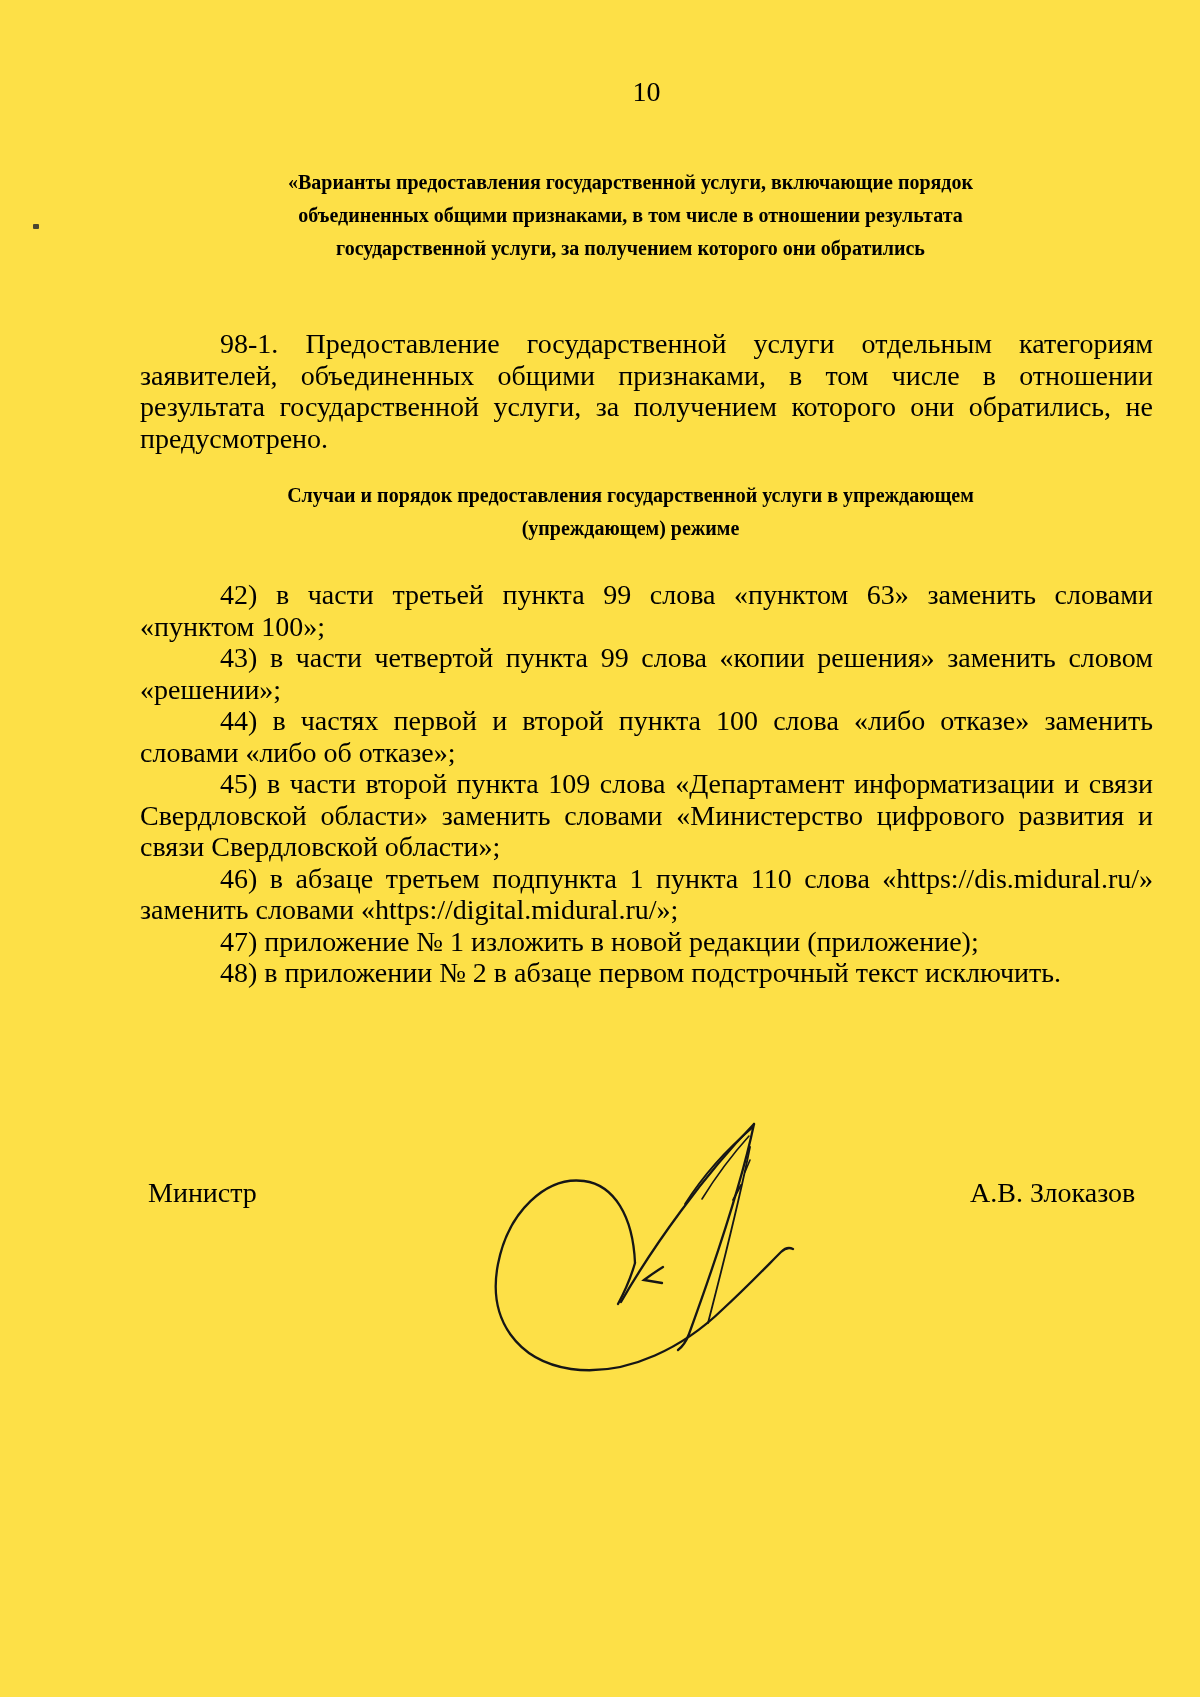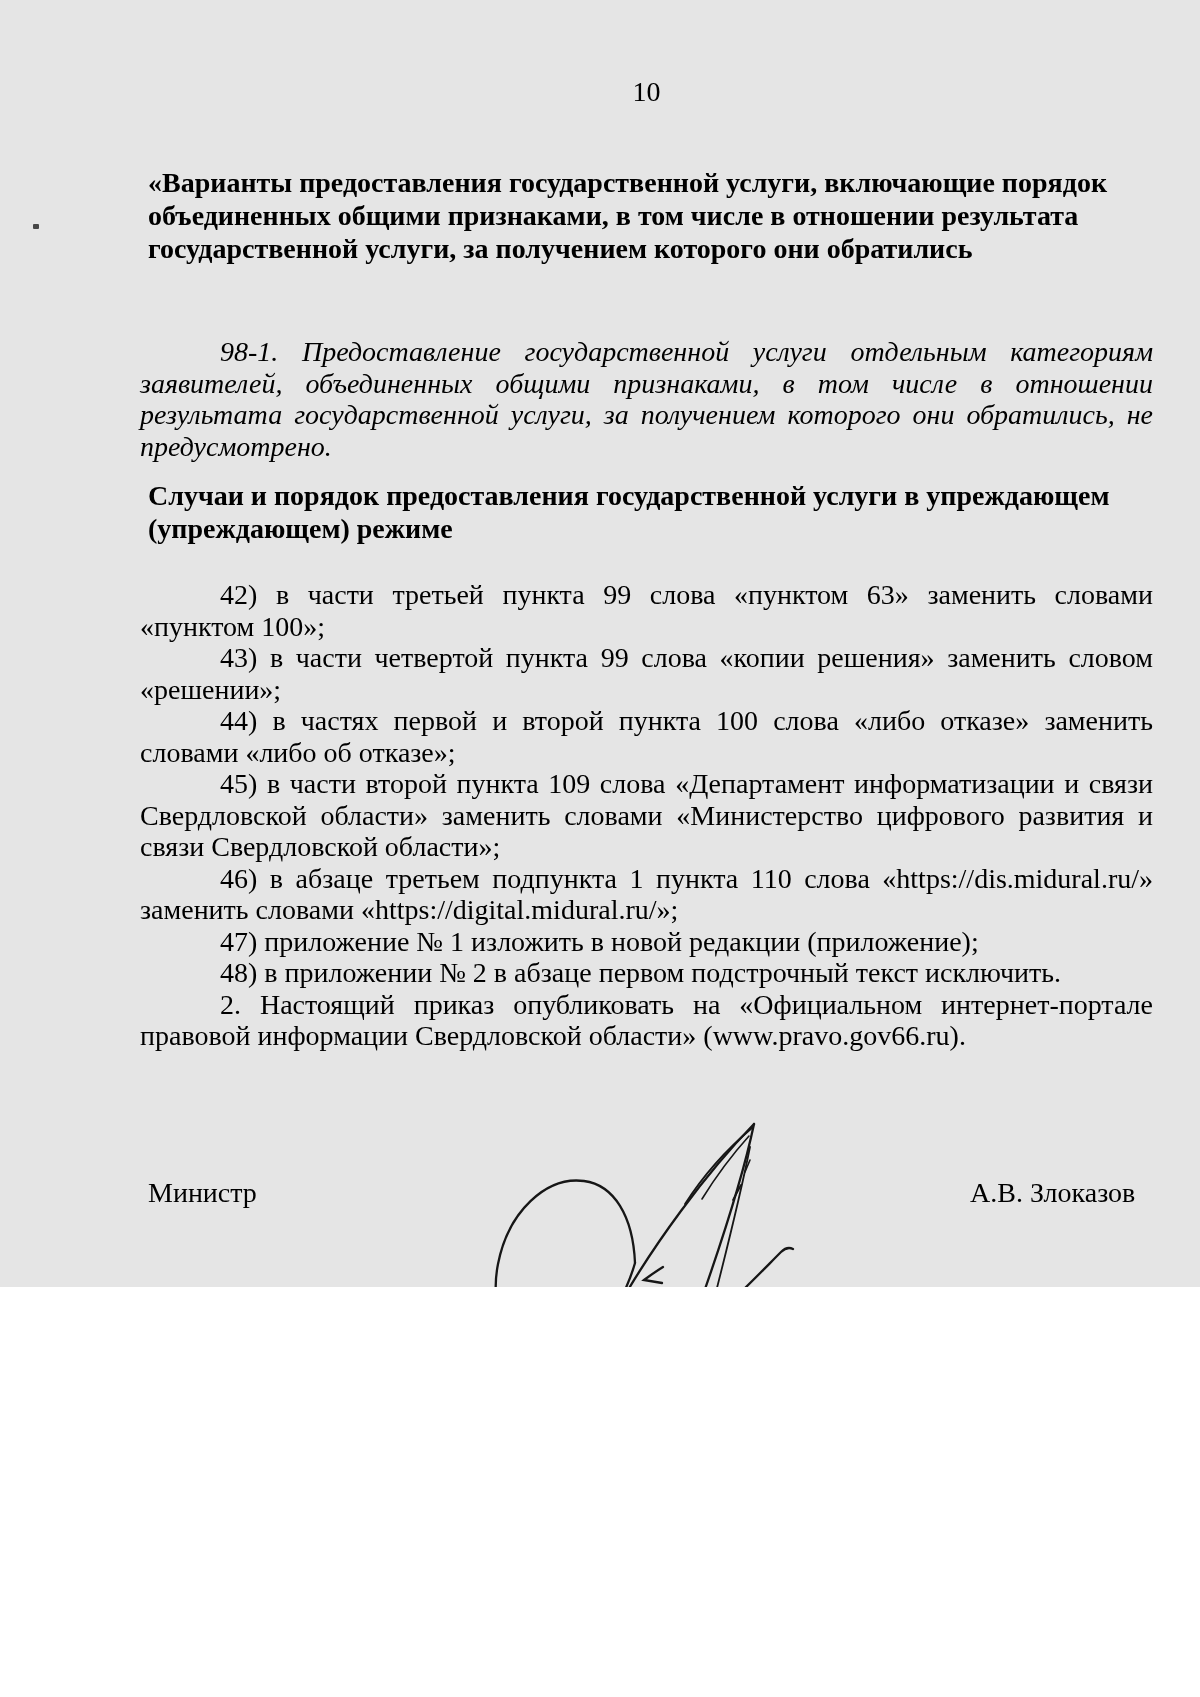--- a/index.html
+++ b/index.html
@@ -1,51 +1,52 @@
 <!DOCTYPE html>
 <html><head>
 <meta charset="utf-8">
 <style>
   html, body { margin: 0; padding: 0; background: #ffffff; }
   .page {
     position: relative;
     width: 1200px;
-    height: 1287px;
-    background: #e5e5e5;
+    height: 1697px;
+    background: #fde047;
     color: #000000;
     font-family: "Liberation Serif", "DejaVu Serif", serif;
     overflow: hidden;
   }
   .page-number {
     position: absolute;
     left: 140px;
     width: 1013px;
     top: 75px;
     font-size: 28px;
     line-height: 33px;
     text-align: center;
   }
   .doc-heading {
     position: absolute;
-    left: 148px;
+    left: 124px;
     width: 1013px;
     font-weight: bold;
-    font-size: 28px;
+    font-size: 20px;
     line-height: 33px;
+    text-align: center;
   }
   .h-variants { top: 166px; }
   .h-proactive { top: 479px; }
   .body-block {
     position: absolute;
     left: 140px;
     width: 1013px;
     font-size: 28px;
     line-height: 31.5px;
   }
-  .b-98-1 { top: 336px; font-style: italic; }
+  .b-98-1 { top: 328px; }
   .b-items { top: 579px; }
   .para {
     margin: 0;
     text-align: justify;
     text-indent: 80px;
   }
   .sig-row-label {
     position: absolute;
     left: 148px;
     top: 1177px;
@@ -105,21 +106,20 @@
   </div>
 
   <div class="body-block b-items">
     <p class="para">42) в части третьей пункта 99 слова «пунктом 63» заменить словами «пунктом 100»;</p>
     <p class="para">43) в части четвертой пункта 99 слова «копии решения» заменить словом «решении»;</p>
     <p class="para">44) в частях первой и второй пункта 100 слова «либо отказе» заменить словами «либо об отказе»;</p>
     <p class="para">45) в части второй пункта 109 слова «Департамент информатизации и связи Свердловской области» заменить словами «Министерство цифрового развития и связи Свердловской области»;</p>
     <p class="para">46) в абзаце третьем подпункта 1 пункта 110 слова «https://dis.midural.ru/» заменить словами «https://digital.midural.ru/»;</p>
     <p class="para">47) приложение № 1 изложить в новой редакции (приложение);</p>
     <p class="para">48) в приложении № 2 в абзаце первом подстрочный текст исключить.</p>
-    <p class="para">2. Настоящий приказ опубликовать на «Официальном интернет-портале правовой информации Свердловской области» (www.pravo.gov66.ru).</p>
   </div>
 
   <div class="sig-row-label">Министр</div>
   <div class="sig-row-name">А.В. Злоказов</div>
 
   <div class="signature">
     <svg viewBox="480 1110 330 270" xmlns="http://www.w3.org/2000/svg" fill="none" stroke="#161616" stroke-width="2.3" stroke-linecap="round">
 
       <path d="M 635 1263
                C 633 1216, 614 1185, 584 1181

